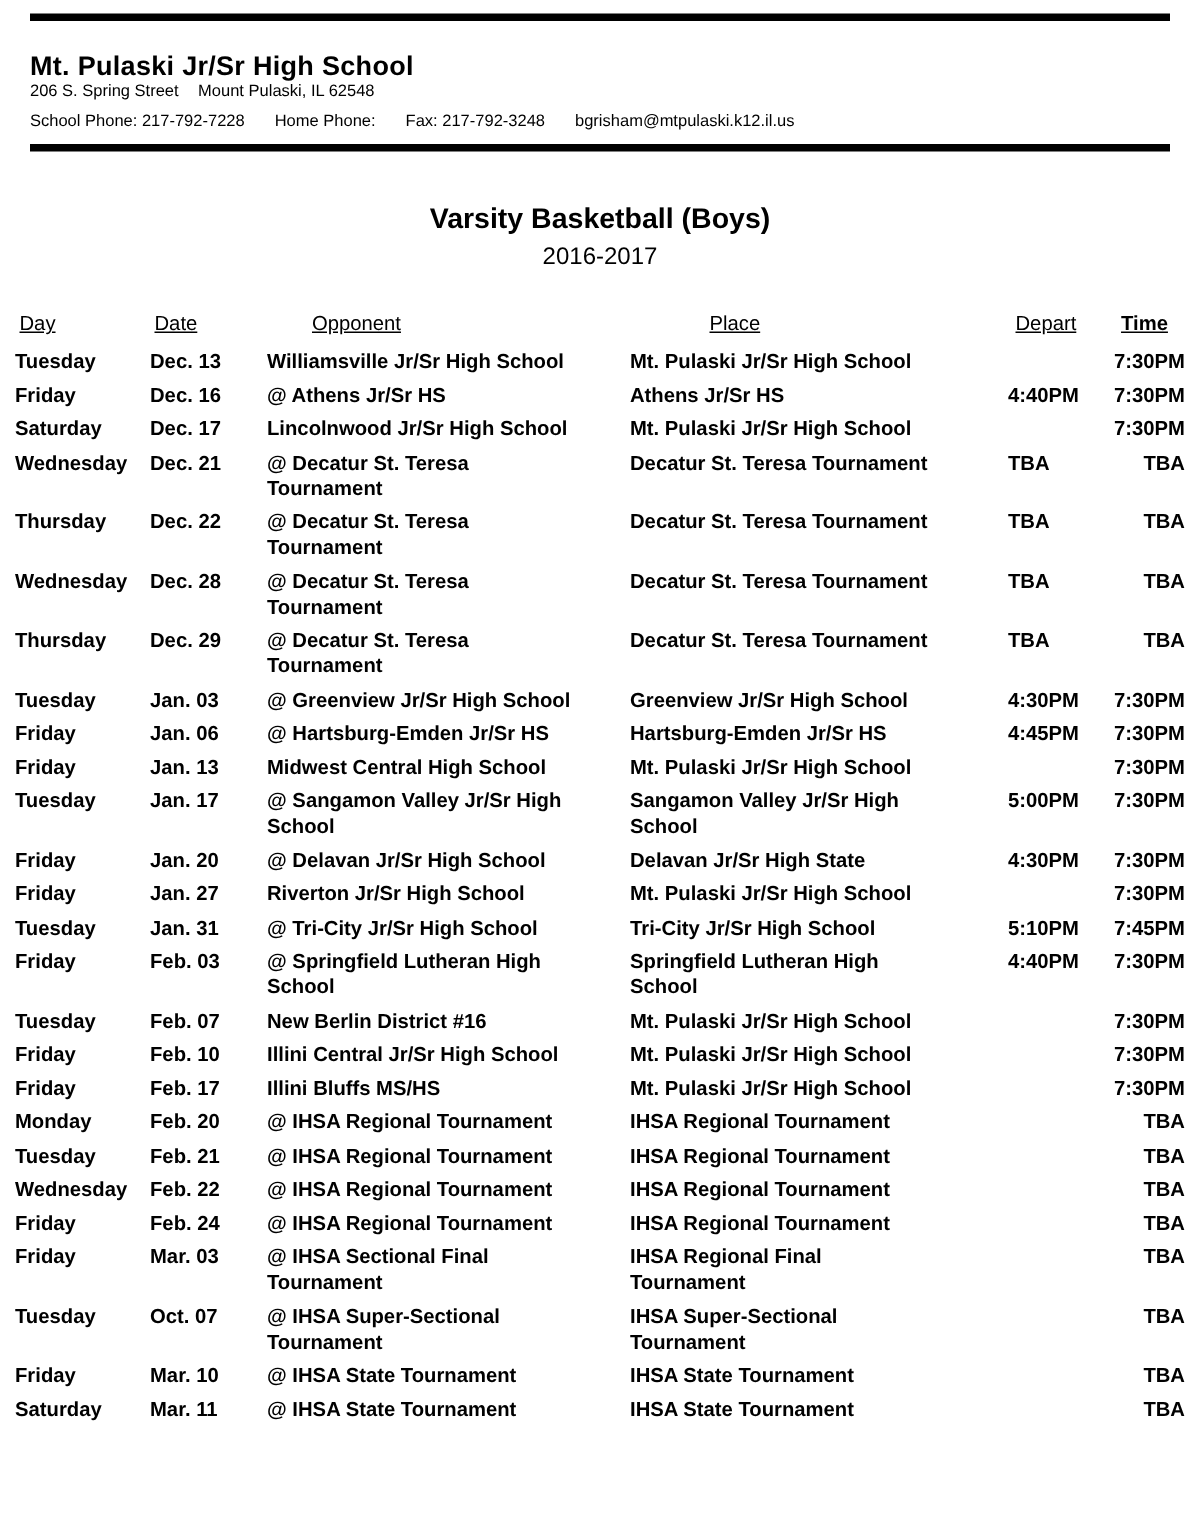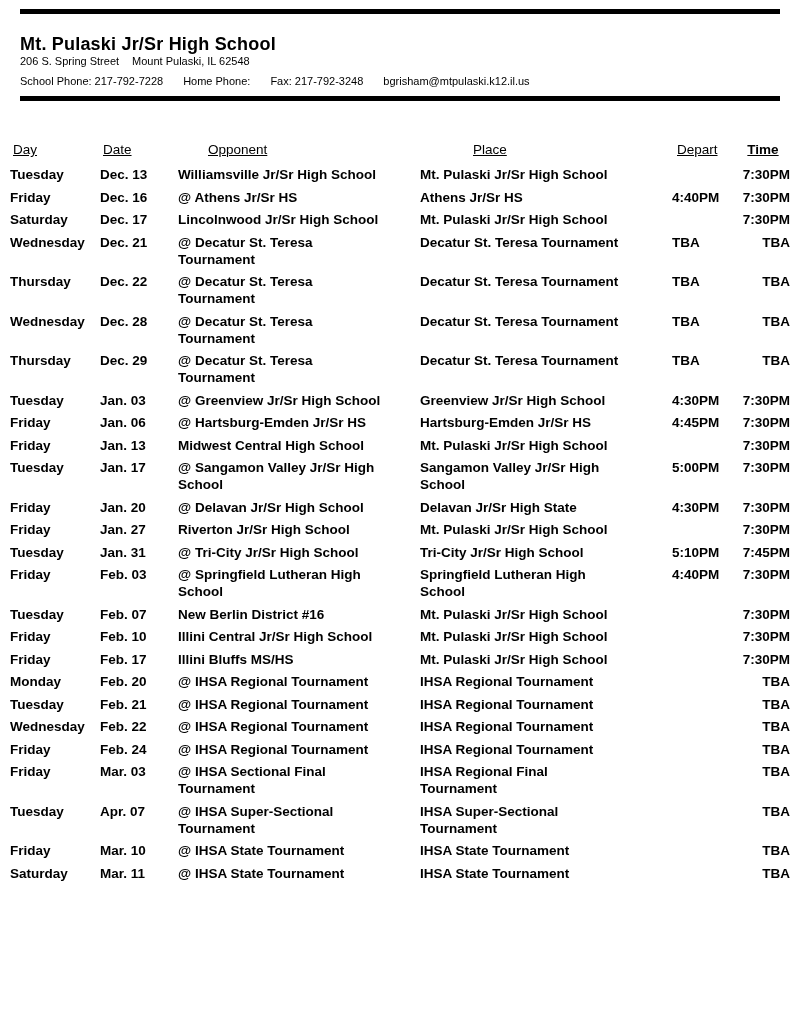--- a/index.html
+++ b/index.html
@@ -29,21 +29,21 @@
   .addr-line span { margin-right: 13px; }
   .contact-line { margin-top: 8px; font-size: 11px; margin-bottom: 9px; }
   .contact-line span { margin-right: 20px; }
   .title-block { text-align: center; margin-top: 35px; }
   .doc-title { font-size: 19px; font-weight: bold; margin: 0; }
   .doc-season { font-size: 16px; margin-top: 5px; }
   table.sched {
     border-collapse: collapse;
     table-layout: fixed;
     width: 780px;
-    margin: 41px 0 0 10px;
+    margin: 27px 0 0 10px;
   }
   .sched th {
     font-weight: normal;
     font-size: 13.5px;
     text-align: left;
     vertical-align: top;
     padding: 0 0 9px 0;
   }
   .sched th .hdr { text-decoration: underline; }
   .sched th.h-opponent { padding-left: 30px; }
@@ -79,20 +79,24 @@
     <div class="addr-line">
       <span>206 S. Spring Street</span><span>Mount Pulaski, IL  62548</span>
     </div>
     <div class="contact-line">
       <span>School Phone: 217-792-7228</span><span>Home Phone:</span><span>Fax: 217-792-3248</span><span>bgrisham@mtpulaski.k12.il.us</span>
     </div>
   </div>
 
   <div class="rule mid-rule"></div>
 
+  <div class="title-block">
+    <h2 class="doc-title">Varsity Basketball (Boys)</h2>
+    <div class="doc-season">2016-2017</div>
+  </div>
 
   <table class="sched">
     <colgroup>
       <col class="c-day">
         <col class="c-date">
         <col class="c-opponent">
         <col class="c-place">
         <col class="c-depart">
         <col class="c-time">
     </colgroup>
@@ -296,21 +300,21 @@
           <td class="col-date">Mar. 03</td>
           <td class="col-opponent">@ IHSA Sectional Final
 Tournament</td>
           <td class="col-place">IHSA Regional Final
 Tournament</td>
           <td class="col-depart"></td>
           <td class="col-time">TBA</td>
         </tr>
         <tr>
           <td class="col-day">Tuesday</td>
-          <td class="col-date">Apr. 07</td>
+          <td class="col-date">Oct. 07</td>
           <td class="col-opponent">@ IHSA Super-Sectional
 Tournament</td>
           <td class="col-place">IHSA Super-Sectional
 Tournament</td>
           <td class="col-depart"></td>
           <td class="col-time">TBA</td>
         </tr>
         <tr>
           <td class="col-day">Friday</td>
           <td class="col-date">Mar. 10</td>

